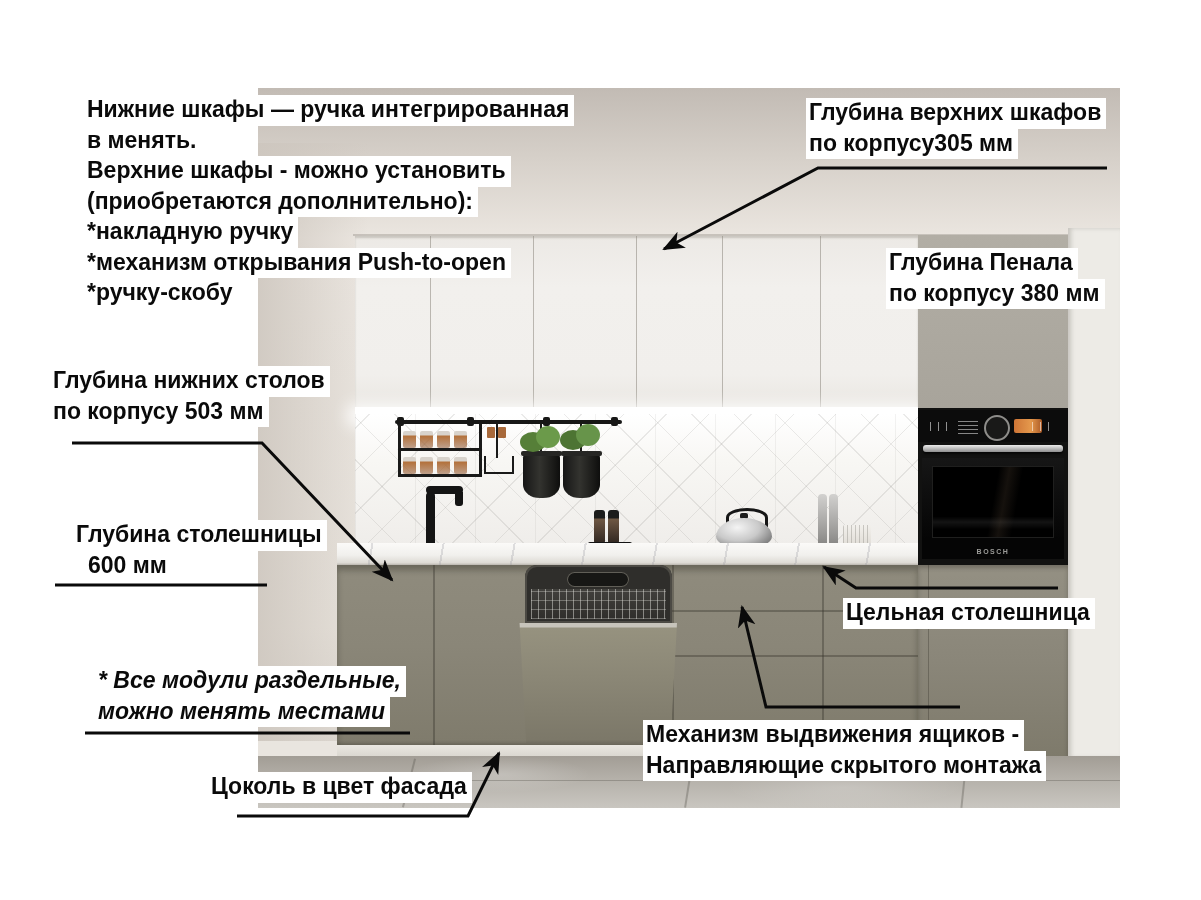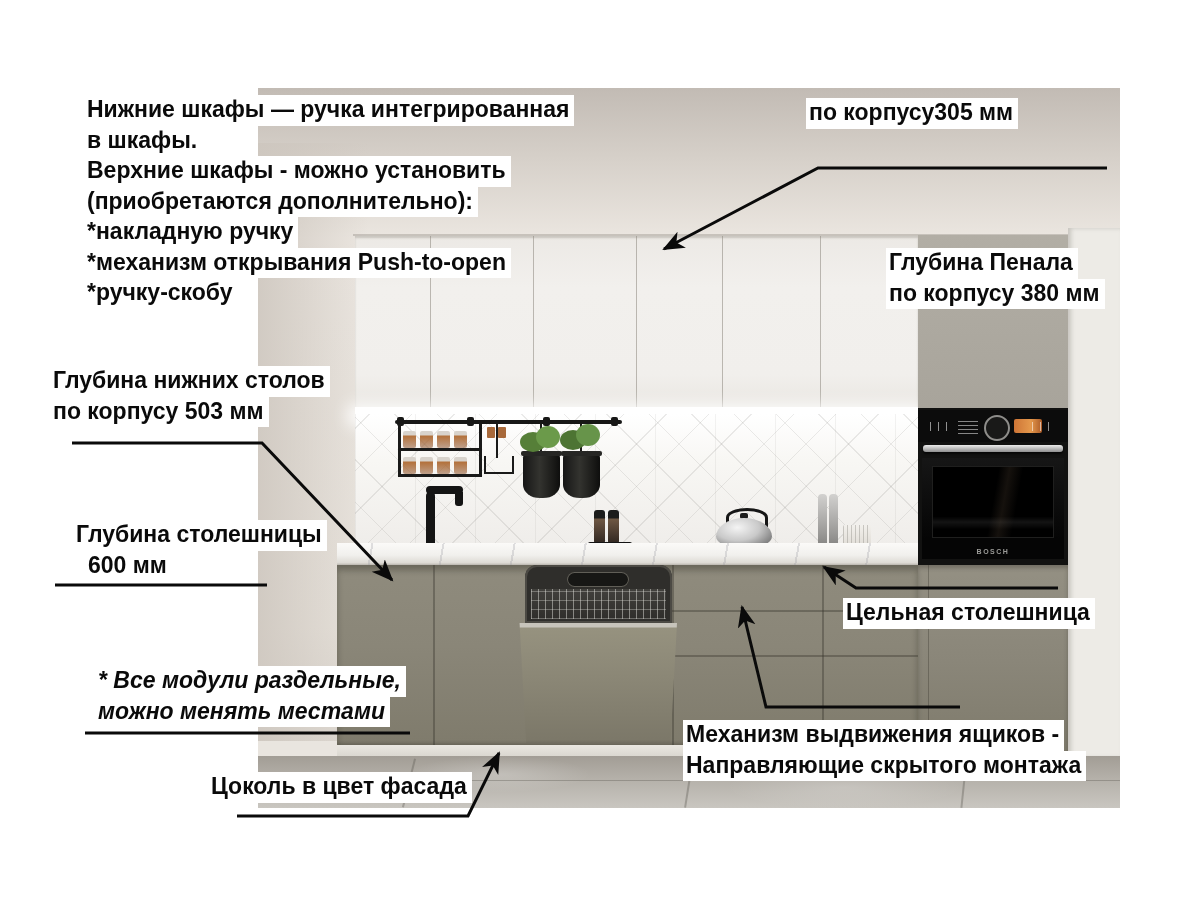--- a/index.html
+++ b/index.html
@@ -272,29 +272,30 @@
     <polyline points="72,443 262,443 392,580" fill="none" stroke="#0a0a0a" stroke-width="3" marker-end="url(#ah)"></polyline>
     <line x1="55" y1="585" x2="267" y2="585" stroke="#0a0a0a" stroke-width="3"></line>
     <line x1="85" y1="733" x2="410" y2="733" stroke="#0a0a0a" stroke-width="3"></line>
     <polyline points="237,816 468,816 499,753" fill="none" stroke="#0a0a0a" stroke-width="3" marker-end="url(#ah)"></polyline>
     <polyline points="1058,588 856,588 824,567" fill="none" stroke="#0a0a0a" stroke-width="3" marker-end="url(#ah)"></polyline>
     <polyline points="960,707 766,707 742,607" fill="none" stroke="#0a0a0a" stroke-width="3" marker-end="url(#ah)"></polyline>
   </svg>
 
   <div class="label" style="left:84px;top:95px">
     <div class="ln"><span class="hl">Нижние шкафы — ручка интегрированная</span></div>
-    <div class="ln"><span class="hl">в шкафы.</span></div>
+    <div class="ln"><span class="hl">в менять.</span></div>
     <div class="ln"><span class="hl">Верхние шкафы - можно установить</span></div>
     <div class="ln"><span class="hl">(приобретаются дополнительно):</span></div>
     <div class="ln"><span class="hl">*накладную ручку</span></div>
     <div class="ln"><span class="hl">*механизм открывания Push-to-open</span></div>
     <div class="ln"><span class="hl">*ручку-скобу</span></div>
   </div>
 
   <div class="label" style="left:806px;top:98px">
+    <div class="ln"><span class="hl">Глубина верхних шкафов</span></div>
     <div class="ln"><span class="hl">по корпусу305 мм</span></div>
   </div>
 
   <div class="label" style="left:886px;top:248px">
     <div class="ln"><span class="hl">Глубина Пенала</span></div>
     <div class="ln"><span class="hl">по корпусу 380 мм</span></div>
   </div>
 
   <div class="label" style="left:50px;top:366px">
     <div class="ln"><span class="hl">Глубина нижних столов</span></div>
@@ -313,18 +314,18 @@
   <div class="label it" style="left:95px;top:666px">
     <div class="ln"><span class="hl">* Все модули раздельные,</span></div>
     <div class="ln"><span class="hl">можно менять местами</span></div>
   </div>
 
 
   <div class="label" style="left:843px;top:598px">
     <div class="ln"><span class="hl">Цельная столешница</span></div>
   </div>
 
-  <div class="label" style="left:683px;top:720px">
+  <div class="label" style="left:643px;top:720px">
     <div class="ln"><span class="hl">Механизм выдвижения ящиков -</span></div>
     <div class="ln"><span class="hl">Направляющие скрытого монтажа</span></div>
   </div>
 
 </div>
 
 </body></html>

